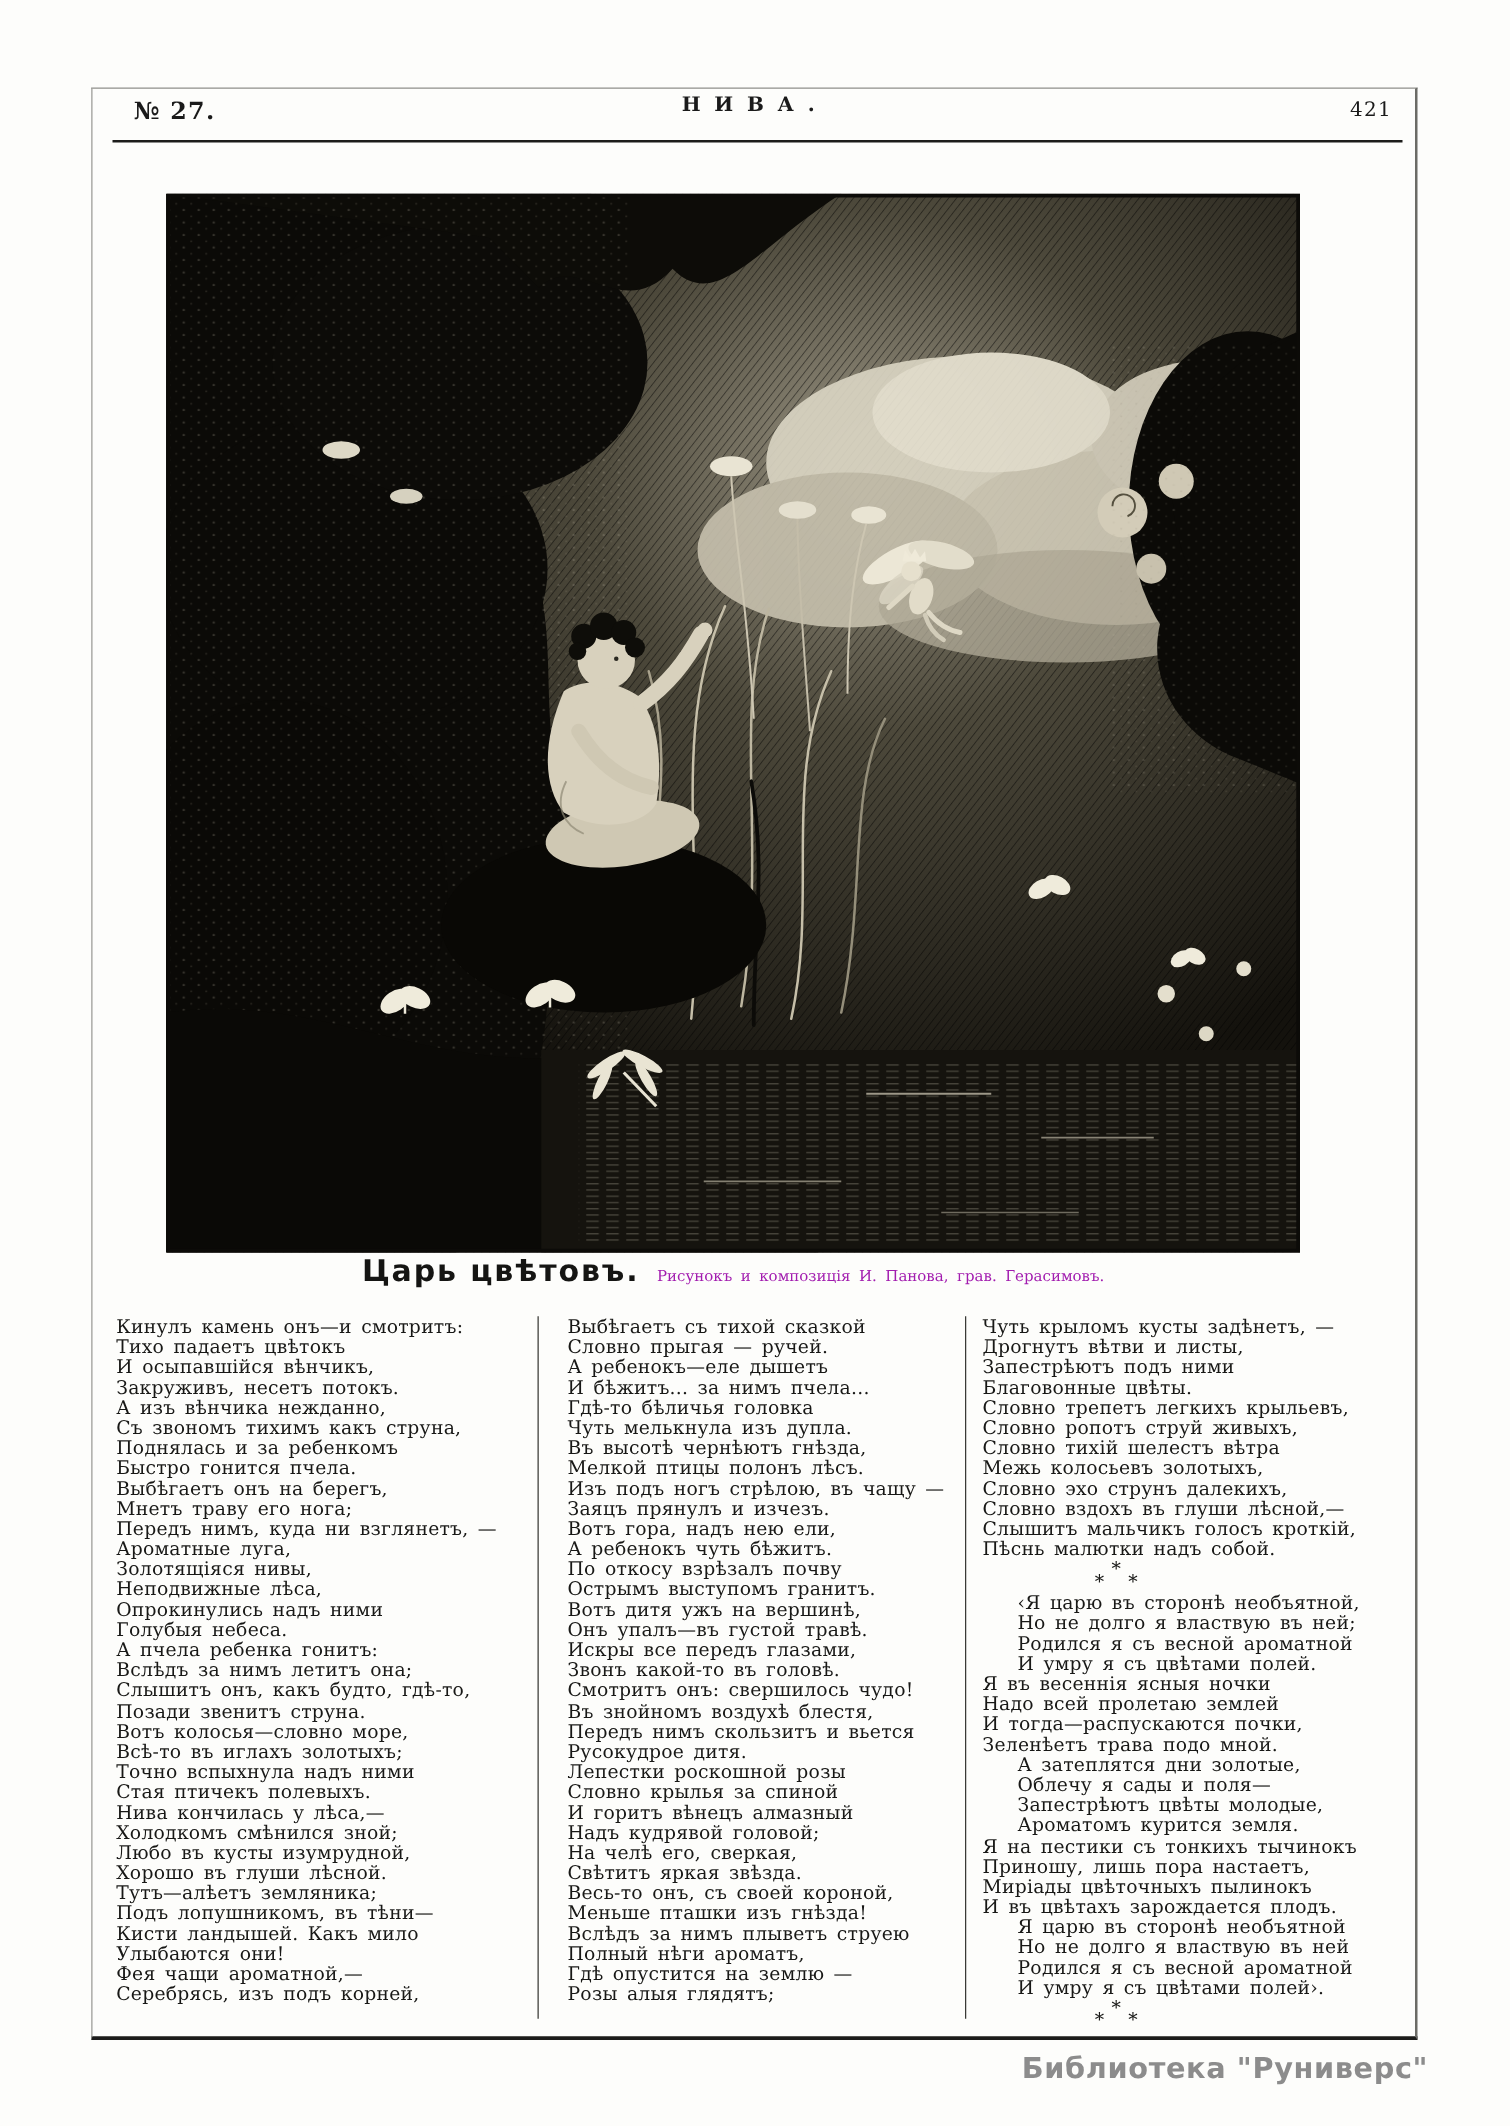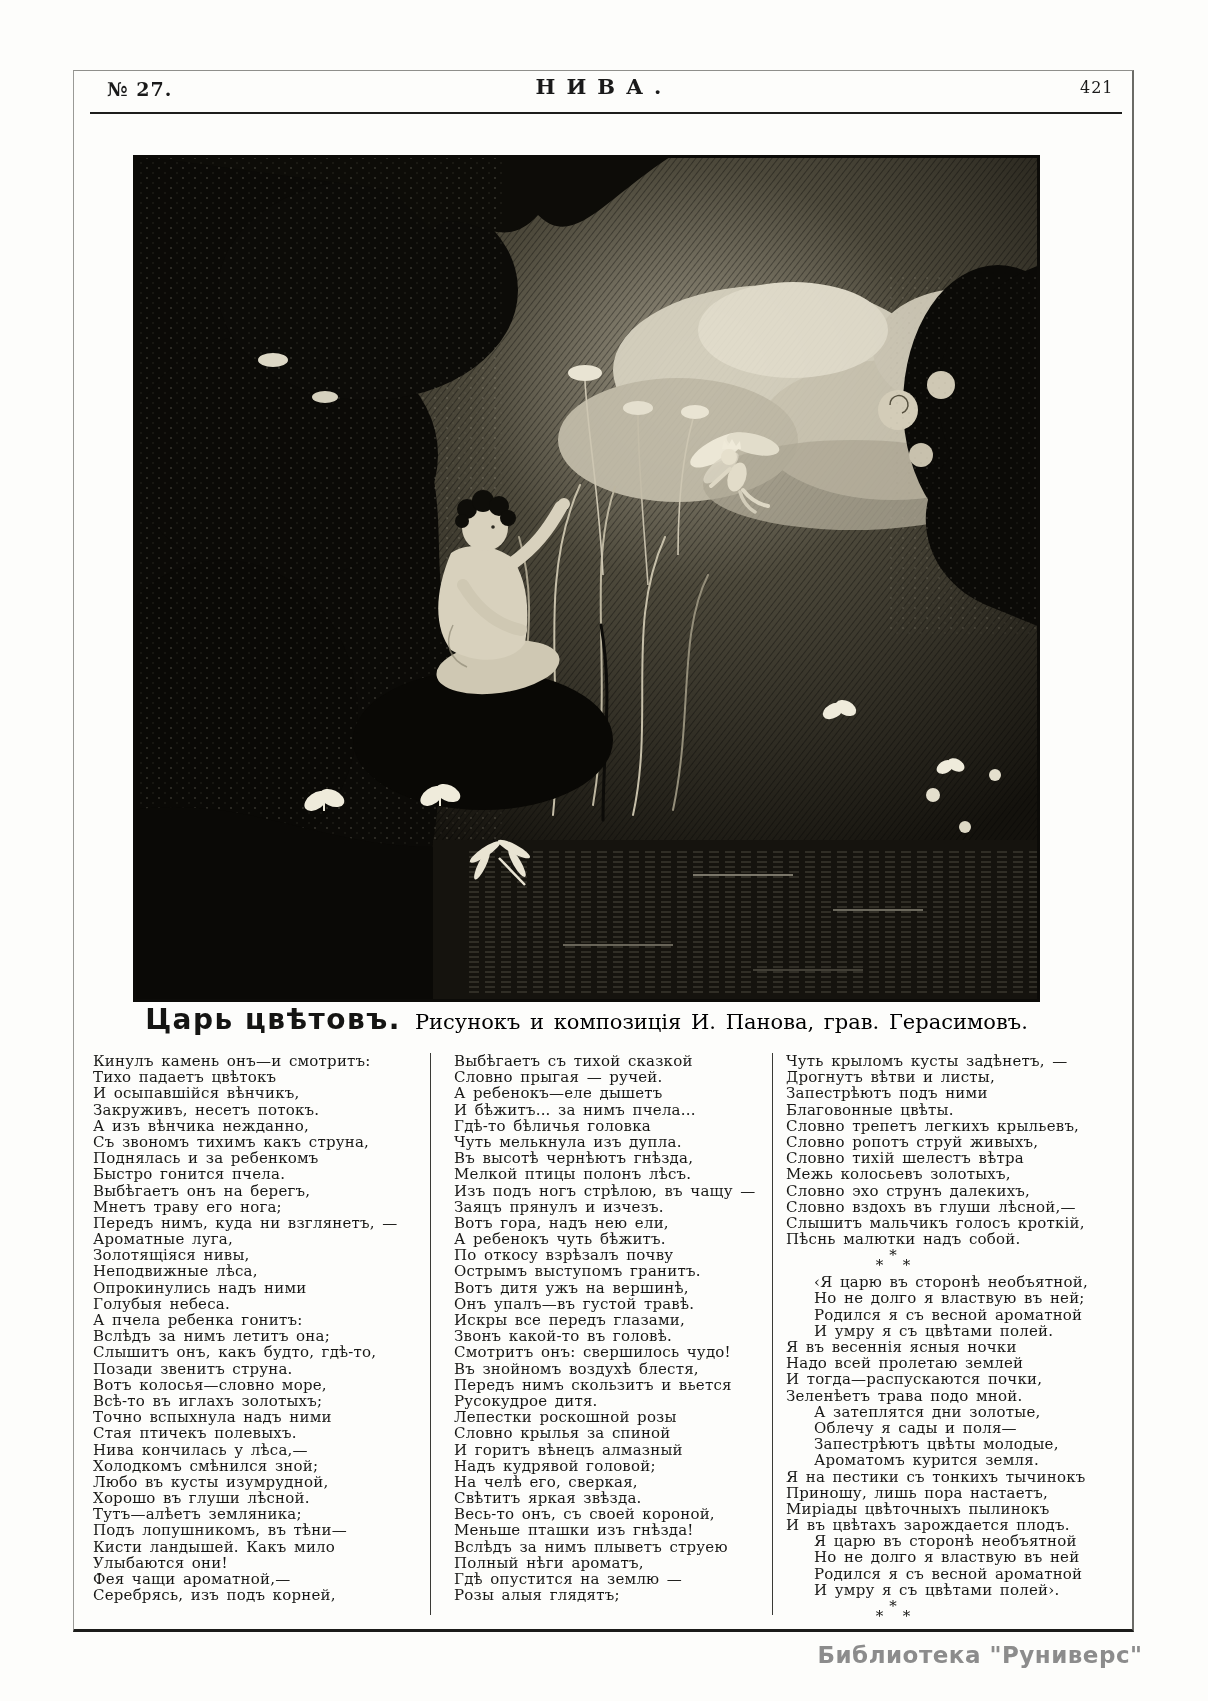--- a/index.html
+++ b/index.html
@@ -20,43 +20,43 @@
     box-sizing:border-box;
     pointer-events:none;
   }
   .header{position:absolute;left:0;top:0;width:1208px;}
   .issue-no{
     position:absolute;left:90px;top:78px;
     font-size:19px;font-weight:bold;letter-spacing:1px;margin-left:17px;
   }
   .masthead{
     position:absolute;left:0;top:74px;width:1208px;text-align:center;
-    font-size:21px;font-weight:bold;letter-spacing:11px;
+    font-size:16px;font-weight:bold;letter-spacing:11px;
   }
   .page-no{
     position:absolute;left:1080px;top:78px;
     font-size:16px;letter-spacing:1px;
   }
   .header-rule{
     position:absolute;left:90px;top:112px;width:1032px;height:2px;background:#1d1d1b;
   }
   .engraving{
     position:absolute;left:133px;top:155px;width:907px;height:847px;
     background:#14120d;
   }
   .caption{
     position:absolute;left:133px;top:1003px;width:907px;text-align:center;white-space:nowrap;
   }
   .caption-title{
     font-family:"DejaVu Sans", sans-serif;
-    font-size:28px;font-weight:600;letter-spacing:1.5px;color:#151513;
+    font-size:24px;font-weight:600;letter-spacing:1.5px;color:#151513;
   }
   .caption-credit{
     font-family:"DejaVu Serif", serif;
-    font-size:21px;color:#000000;margin-left:14px;word-spacing:3px;
+    font-size:12px;color:#a21caf;margin-left:14px;word-spacing:3px;
   }
   .poem-col{
     position:absolute;top:1053px;
     font-size:15px;line-height:16.2px;
     color:#181816;word-spacing:2.5px;letter-spacing:0.2px;
     white-space:nowrap;
   }
   .poem-line{height:16.2px;}
   .poem-line.indent{padding-left:28px;}
   .stars{

